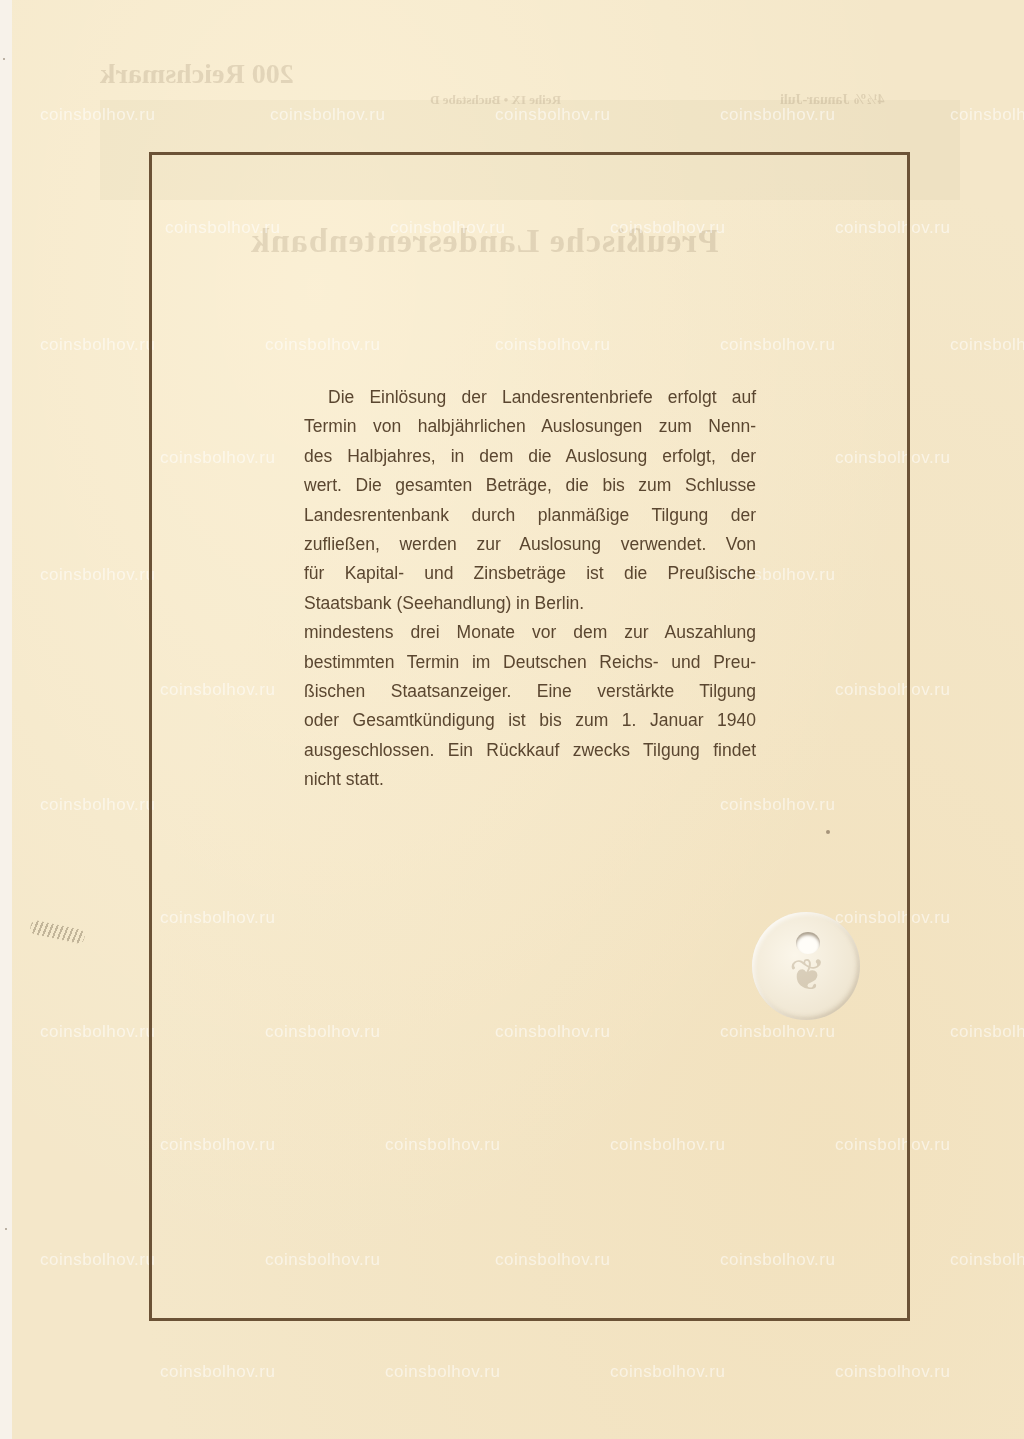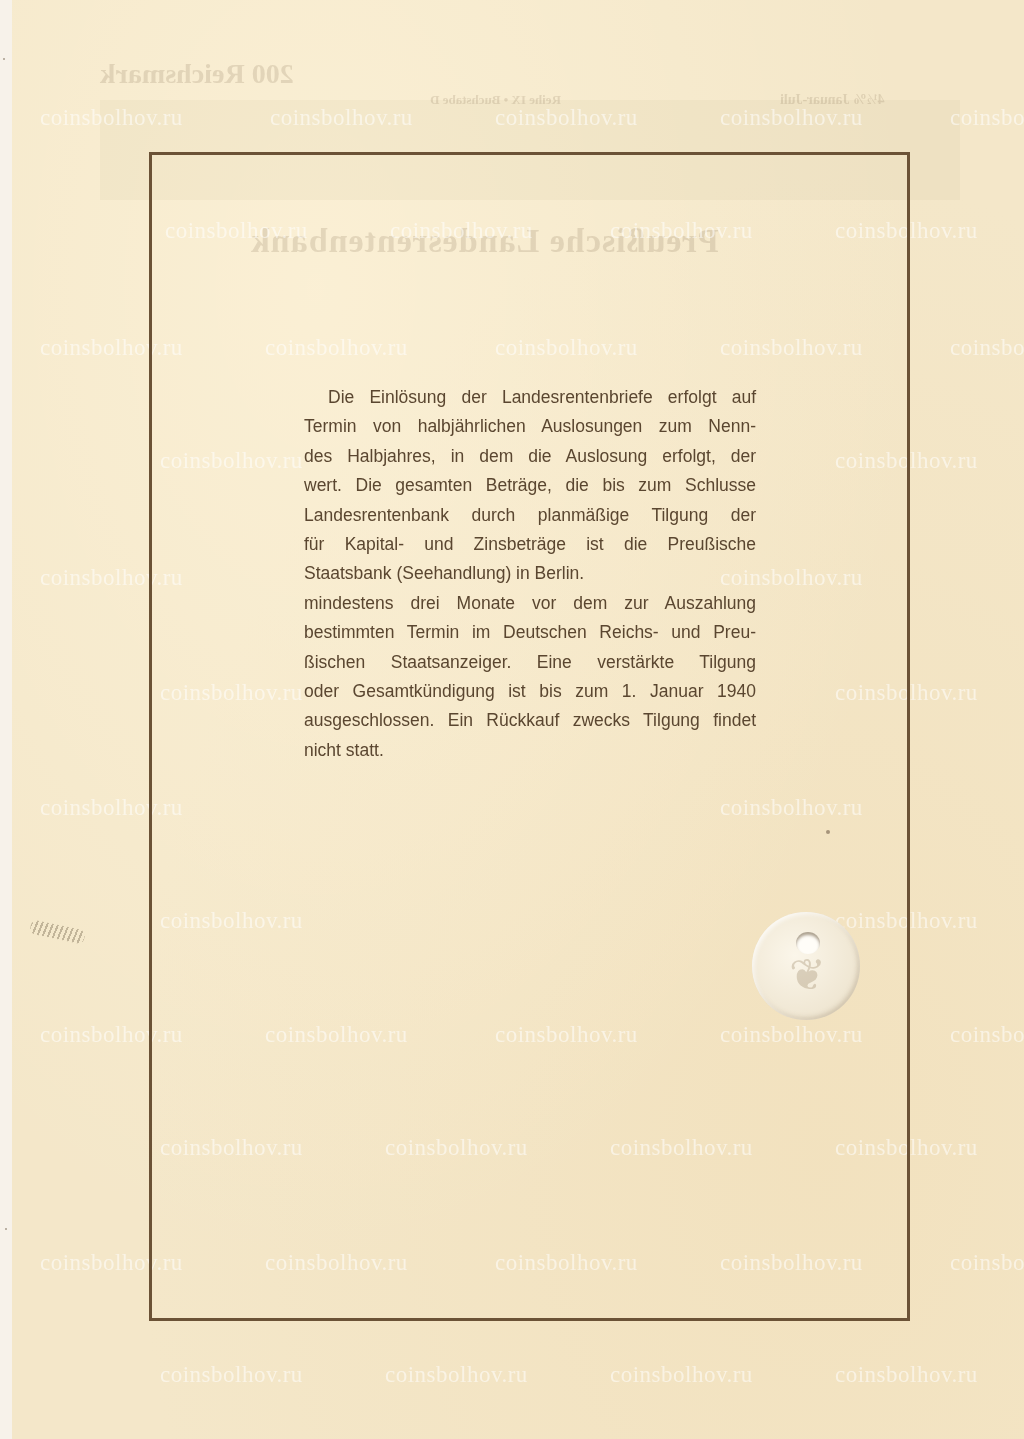--- a/index.html
+++ b/index.html
@@ -24,21 +24,21 @@
     .st-title { left: 250px; top: 222px; font-size: 34px; letter-spacing: 1px; }
     .st-top1 { left: 780px; top: 92px; font-size: 14px; }
     .st-top2 { left: 430px; top: 92px; font-size: 13px; }
     .st-top3 { left: 100px; top: 58px; font-size: 28px; }
     .shade-band {
       position: absolute; left: 100px; top: 100px; width: 860px; height: 100px;
       background: rgba(180,160,120,0.08);
     }
     .watermark {
       position: absolute; color: rgba(255,255,255,0.55);
-      font-family: Liberation Serif, serif; font-size: 23px;
+      font-family: Liberation Sans, sans-serif; font-size: 17px;
       white-space: nowrap; letter-spacing: 0.5px;
     }
     .frame {
       position: absolute; left: 149px; top: 152px; width: 755px; height: 1163px;
       border: 3px solid #6b5236;
     }
     .text-block {
       position: absolute; left: 304px; top: 383px; width: 452px;
       color: #5a4630; font-size: 17.5px; line-height: 29.4px;
     }
@@ -124,20 +124,21 @@
 
 <div class="frame"></div>
 
 <div class="text-block">
   <p class="para">
     <span class="line indent">Die Einlösung der Landesrentenbriefe erfolgt auf</span>
     <span class="line">Termin von halbjährlichen Auslosungen zum Nenn-</span>
     <span class="line">des Halbjahres, in dem die Auslosung erfolgt, der</span>
     <span class="line">wert. Die gesamten Beträge, die bis zum Schlusse</span>
     <span class="line">Landesrentenbank durch planmäßige Tilgung der</span>
+    <span class="line">zufließen, werden zur Auslosung verwendet. Von</span>
     <span class="line">für Kapital- und Zinsbeträge ist die Preußische</span>
     <span class="line last">Staatsbank (Seehandlung) in Berlin.</span>
   </p>
   <p class="para">
     <span class="line">mindestens drei Monate vor dem zur Auszahlung</span>
     <span class="line">bestimmten Termin im Deutschen Reichs- und Preu-</span>
     <span class="line">ßischen Staatsanzeiger. Eine verstärkte Tilgung</span>
     <span class="line">oder Gesamtkündigung ist bis zum 1. Januar 1940</span>
     <span class="line">ausgeschlossen. Ein Rückkauf zwecks Tilgung findet</span>
     <span class="line last">nicht statt.</span>

